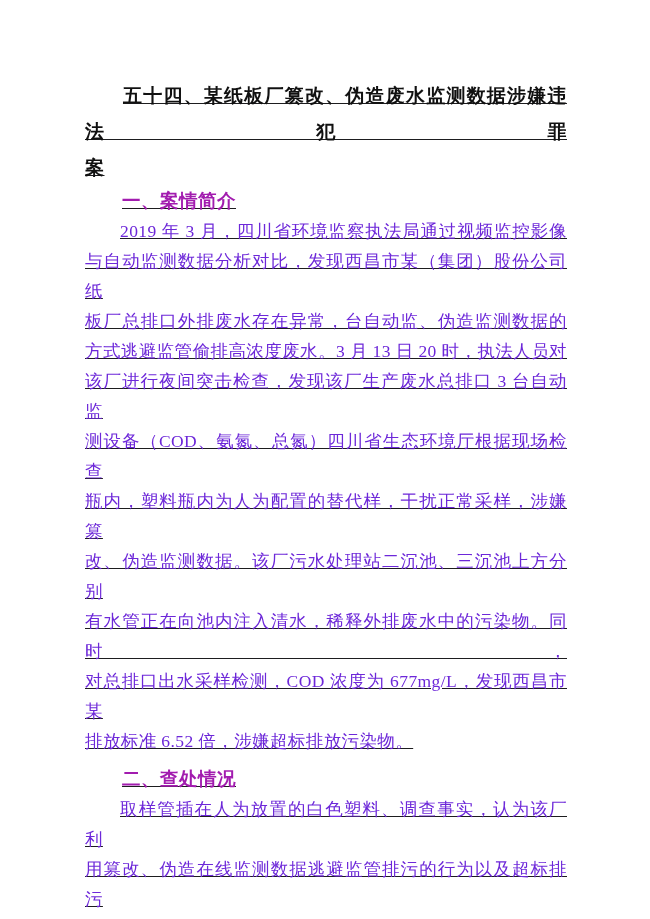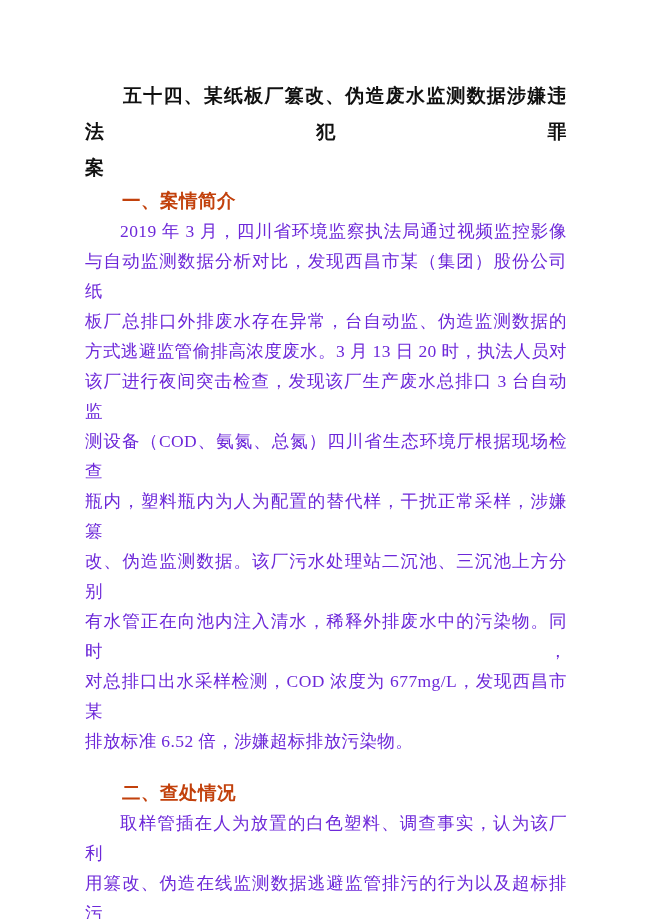--- a/index.html
+++ b/index.html
@@ -9,20 +9,21 @@
     font-family: "Liberation Serif", "DejaVu Serif", serif;
   }
   .page {
     position: relative;
     width: 650px;
     height: 919px;
     background: #ffffff;
     color: #1d1d1f;
     overflow: hidden;
     box-sizing: border-box;
+    text-decoration: underline;
   }
   .content {
     padding: 78px 83px 0 85px; 
   }
   
   .line {
     text-align: justify;
     text-align-last: justify;
   }
   .line:last-child {
@@ -39,25 +40,25 @@
     line-height: 36px;
     color: #111111;
     letter-spacing: 0.5px;
   }
   .heading {
     font-family: "Liberation Sans", "DejaVu Sans", sans-serif;
     font-weight: 700;
     font-size: 18.5px;
     line-height: 30px;
     text-indent: 2em;
-    color: #c2410c;
+    color: #a21caf;
     letter-spacing: 0.5px;
   }
   .heading-2 {
-    margin-top: 22px;
+    margin-top: 8px;
   }
   .para {
     font-size: 17.5px;
     line-height: 30px;
     letter-spacing: 0.4px;
     color: #6d28d9;
   }
 </style>
 </head>
 <body>

